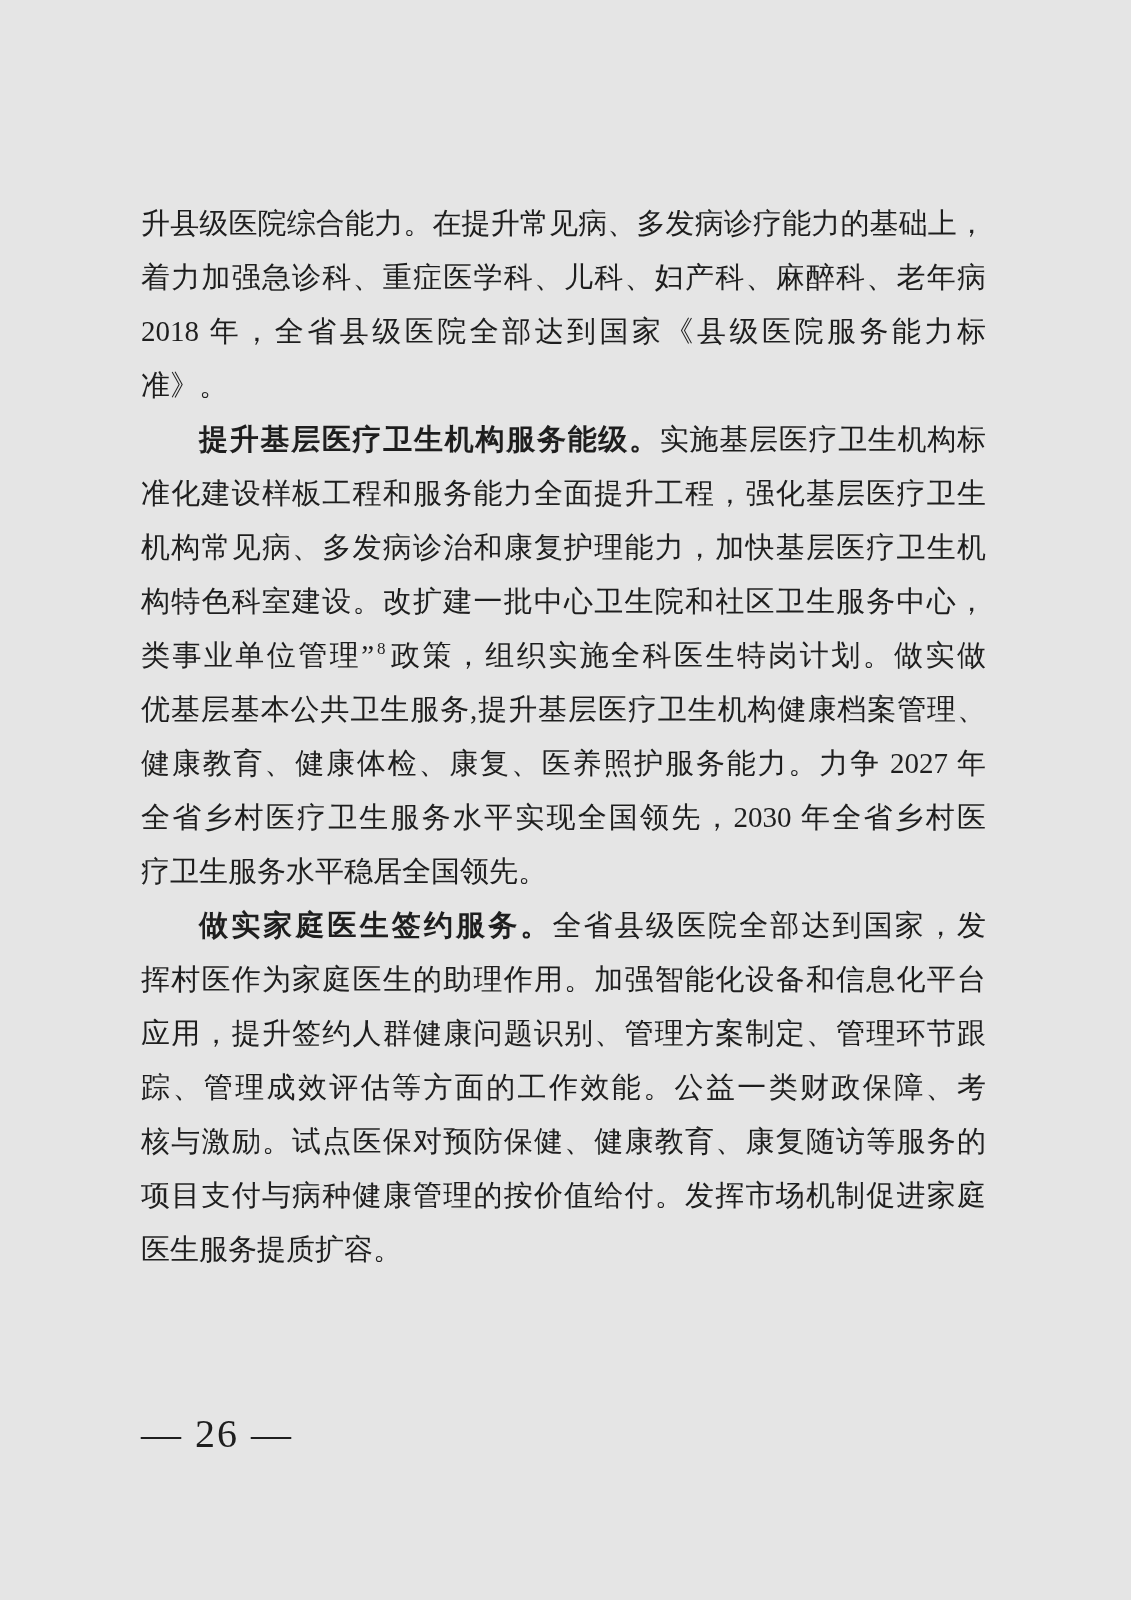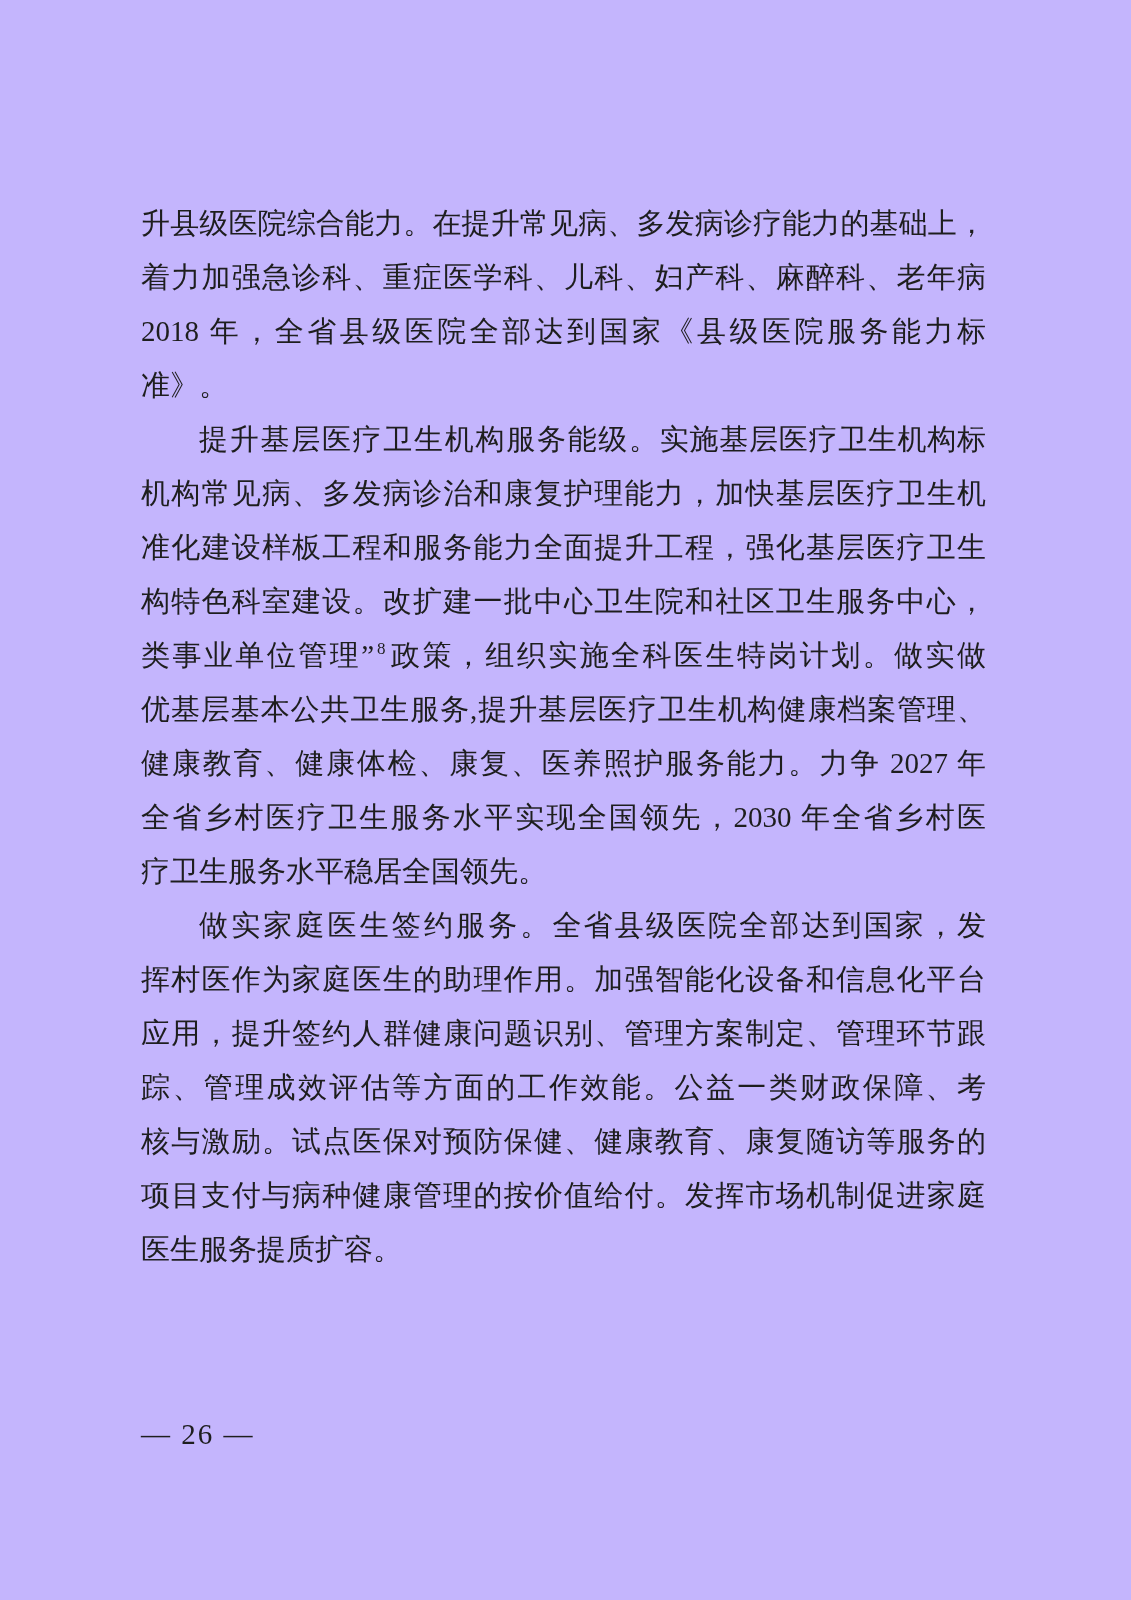--- a/index.html
+++ b/index.html
@@ -4,21 +4,21 @@
 <style>
   html, body {
     margin: 0;
     padding: 0;
     background: #ffffff;
   }
   .page {
     position: relative;
     width: 1131px;
     height: 1600px;
-    background: #c4b5fd;
+    background: #e5e5e5;
     overflow: hidden;
     font-family: "Liberation Serif", "DejaVu Serif", serif;
     color: #1e1e1e;
   }
   .content {
     position: absolute;
     left: 141px;
     top: 196px;
     width: 845px;
   }
@@ -39,56 +39,56 @@
   .line.last {
     text-align-last: left;
   }
   .line.indent {
     text-indent: 58px;
   }
   .seg-regular {
     font-weight: 400;
   }
   .seg-bold {
-    font-weight: 400;
+    font-weight: 700;
     font-family: "Liberation Sans", "DejaVu Sans", sans-serif;
     letter-spacing: 1px;
   }
   .seg-sup {
     font-size: 17px;
     vertical-align: super;
     line-height: 0;
     margin: 0 3px;
   }
   .footer {
     position: absolute;
     left: 141px;
     top: 1412px;
     height: 44px;
     line-height: 44px;
-    font-size: 29px;
+    font-size: 40px;
     letter-spacing: 2px;
     color: #1e1e1e;
   }
 </style>
 </head>
 <body>
 
 <div class="page">
   <div class="content">
       <div class="paragraph">
         <div class="line"><span class="seg-regular">升县级医院综合能力。在提升常见病、多发病诊疗能力的基础上，</span></div>
         <div class="line"><span class="seg-regular">着力加强急诊科、重症医学科、儿科、妇产科、麻醉科、老年病</span></div>
         <div class="line"><span class="seg-regular">2018 年，全省县级医院全部达到国家《县级医院服务能力标</span></div>
         <div class="line last"><span class="seg-regular">准》。</span></div>
       </div>
       <div class="paragraph">
         <div class="line indent"><span class="seg-bold">提升基层医疗卫生机构服务能级。</span><span class="seg-regular">实施基层医疗卫生机构标</span></div>
+        <div class="line"><span class="seg-regular">准化建设样板工程和服务能力全面提升工程，强化基层医疗卫生</span></div>
         <div class="line"><span class="seg-regular">机构常见病、多发病诊治和康复护理能力，加快基层医疗卫生机</span></div>
-        <div class="line"><span class="seg-regular">准化建设样板工程和服务能力全面提升工程，强化基层医疗卫生</span></div>
         <div class="line"><span class="seg-regular">构特色科室建设。改扩建一批中心卫生院和社区卫生服务中心，</span></div>
         <div class="line"><span class="seg-regular">类事业单位管理”</span><span class="seg-sup">8</span><span class="seg-regular">政策，组织实施全科医生特岗计划。做实做</span></div>
         <div class="line"><span class="seg-regular">优基层基本公共卫生服务,提升基层医疗卫生机构健康档案管理、</span></div>
         <div class="line"><span class="seg-regular">健康教育、健康体检、康复、医养照护服务能力。力争 2027 年</span></div>
         <div class="line"><span class="seg-regular">全省乡村医疗卫生服务水平实现全国领先，2030 年全省乡村医</span></div>
         <div class="line last"><span class="seg-regular">疗卫生服务水平稳居全国领先。</span></div>
       </div>
       <div class="paragraph">
         <div class="line indent"><span class="seg-bold">做实家庭医生签约服务。</span><span class="seg-regular">全省县级医院全部达到国家，发</span></div>
         <div class="line"><span class="seg-regular">挥村医作为家庭医生的助理作用。加强智能化设备和信息化平台</span></div>

